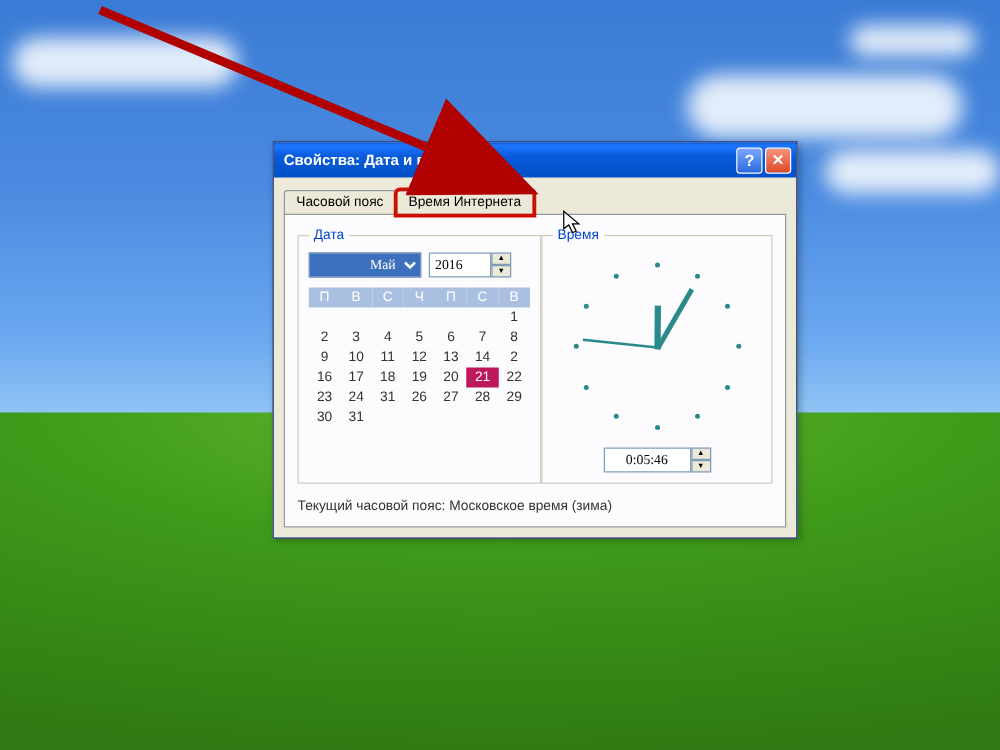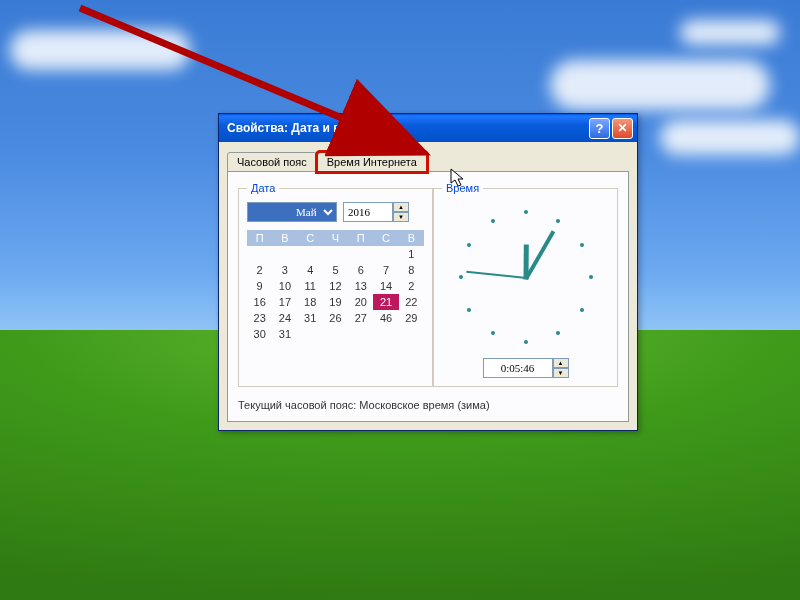--- a/index.html
+++ b/index.html
@@ -189,21 +189,21 @@
                 <td>20</td>
                 <td class="sel">21</td>
                 <td>22</td>
               </tr>
               <tr>
                 <td>23</td>
                 <td>24</td>
                 <td>31</td>
                 <td>26</td>
                 <td>27</td>
-                <td>46</td>
+                <td>28</td>
                 <td>29</td>
               </tr>
               <tr>
                 <td>30</td>
                 <td>31</td>
                 <td></td>
                 <td></td>
                 <td></td>
                 <td></td>
                 <td></td>

